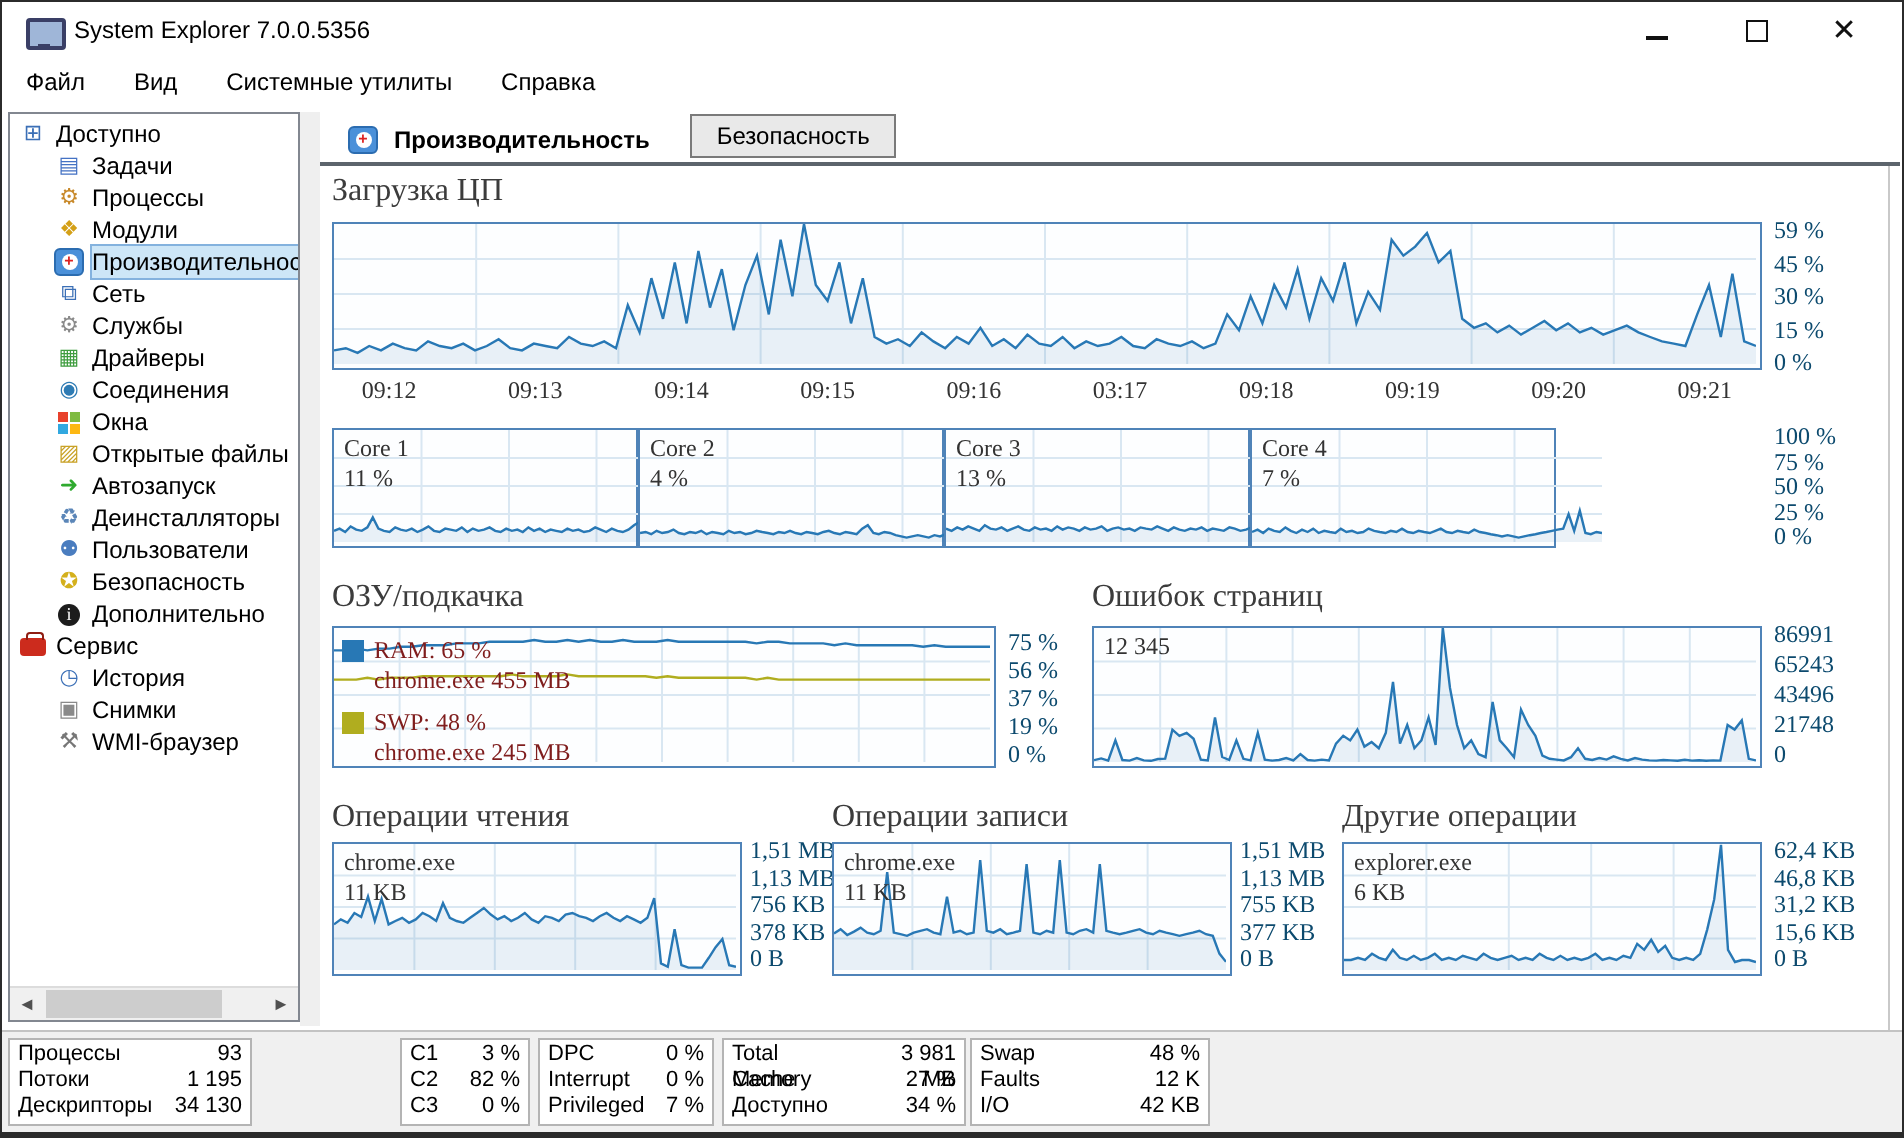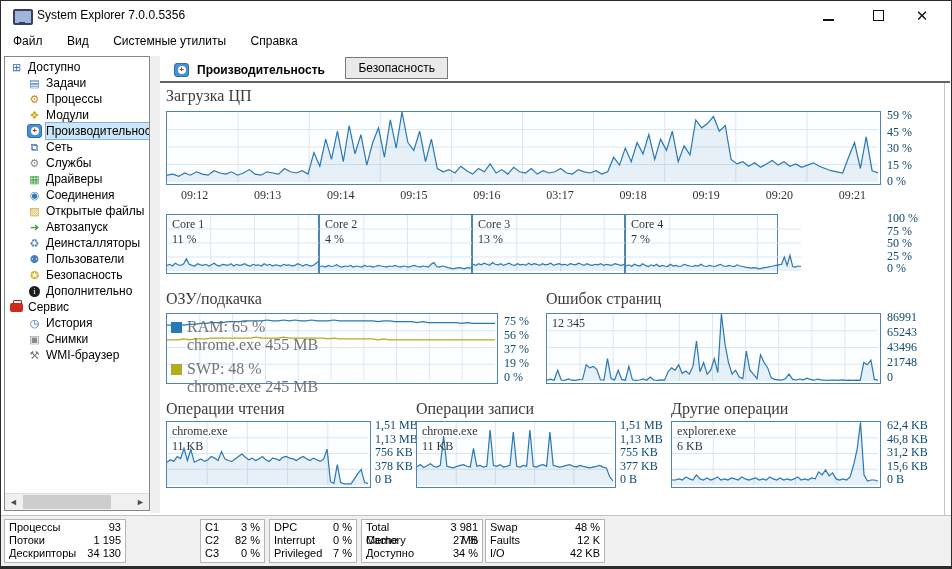--- a/index.html
+++ b/index.html
@@ -60,21 +60,21 @@
   .chart{position:absolute;background:#fdfeff;border:1px solid #4f83b8;box-sizing:border-box;}
   .chart svg{position:absolute;left:0;top:0;}
   .overlay{position:absolute;left:5px;top:2px;font-family:"Liberation Serif",serif;font-size:12px;color:#333;z-index:2;}
   .overlay .l2{display:block;}
   .corerow{position:absolute;display:flex;}
   .corerow .chart{position:relative;flex:1;border-right-width:1px;}
   .yticks{position:absolute;display:flex;flex-direction:column;justify-content:space-between;
           font-family:"Liberation Serif",serif;font-size:12px;color:#0c4a6e;line-height:12px;white-space:nowrap;}
   .xlabels{position:absolute;display:flex;font-family:"Liberation Serif",serif;font-size:12px;color:#333;gap:16px;}
   .xlabels span{flex:1;text-align:center;}
-  .legend{position:absolute;left:4px;top:4px;z-index:2;font-family:"Liberation Serif",serif;font-size:16px;color:#737373;}
+  .legend{position:absolute;left:4px;top:4px;z-index:2;font-family:"Liberation Serif",serif;font-size:12px;color:#7f1d1d;}
   .leg-entry{margin-bottom:6px;}
   .leg-line1{display:flex;align-items:center;}
   .leg-sq{width:11px;height:11px;display:inline-block;margin-right:5px;}
   .leg-sub{padding-left:16px;}
   
   .statusbar{position:absolute;left:0;right:0;bottom:0;height:50px;background:#f0f0f0;border-top:1px solid #c3c3c3;}
   .panel{position:absolute;top:3px;bottom:3px;background:#fff;border:1px solid #b4b4b4;box-sizing:border-box;
          font-size:11px;padding:1px 4px;}
   .prow{display:flex;justify-content:space-between;height:13px;line-height:13px;}
   .prow .v{text-align:right;}
@@ -135,20 +135,31 @@
           <span class="ticon" style="color: rgb(138, 138, 138);">⚙</span>
           <span class="lbl">Службы</span>
         </div>
       <div class="trow child">
           <span class="ticon" style="color: rgb(63, 157, 63);">▦</span>
           <span class="lbl">Драйверы</span>
         </div>
       <div class="trow child">
           <span class="ticon" style="color: rgb(46, 123, 180);">◉</span>
           <span class="lbl">Соединения</span>
+        </div>
+      <div class="trow child">
+          <span class="ticon">
+            <span class="win-icon">
+              <i></i>
+              <i></i>
+              <i></i>
+              <i></i>
+            </span>
+          </span>
+          <span class="lbl">Окна</span>
         </div>
       <div class="trow child">
           <span class="ticon" style="color: rgb(201, 162, 39);">▨</span>
           <span class="lbl">Открытые файлы</span>
         </div>
       <div class="trow child">
           <span class="ticon" style="color: rgb(47, 170, 47);">➜</span>
           <span class="lbl">Автозапуск</span>
         </div>
       <div class="trow child">

